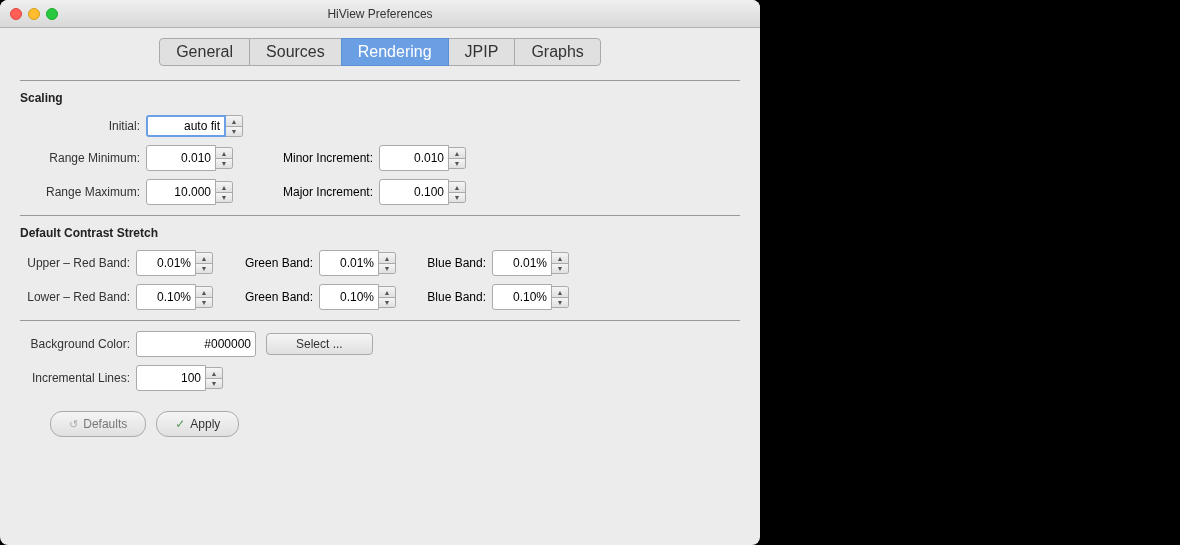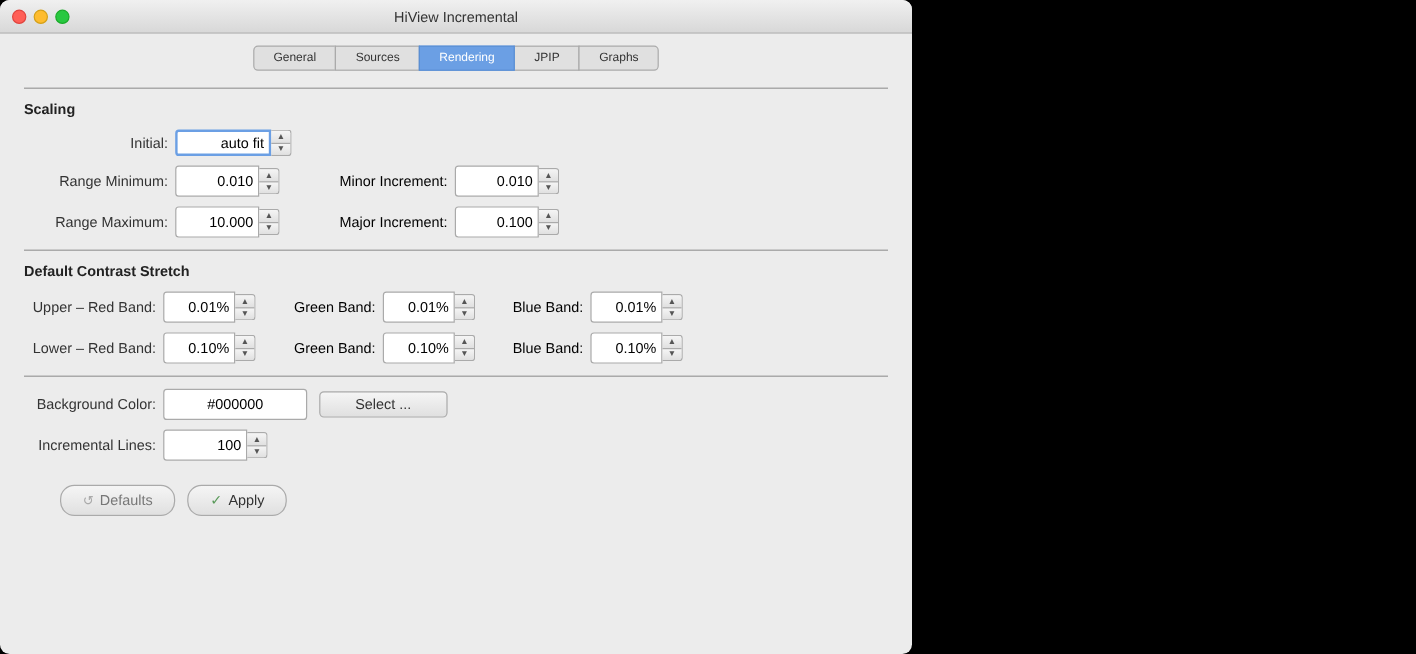--- a/index.html
+++ b/index.html
@@ -52,21 +52,21 @@
       display: flex;
       justify-content: center;
       gap: 0;
       margin-bottom: 14px;
     }
     .tab {
       padding: 4px 16px;
       border: 1px solid #aaa;
       background: #e0e0e0;
       cursor: pointer;
-      font-size: 10px;
+      font-size: 16px;
       color: #333;
       margin: 0 -1px 0 0;
     }
     .tab:first-child { border-radius: 4px 0 0 4px; }
     .tab:last-child { border-radius: 0 4px 4px 0; margin-right: 0; }
     .tab.active {
       background: #6b9fe4;
       border-color: #5a8fd4;
       color: #fff;
       font-weight: 500;
@@ -105,21 +105,21 @@
       background: #fff;
       padding: 12px 4px;
       font-size: 12px;
       text-align: right;
       height: 20px;
       width: 70px;
       border-radius: 3px 0 0 3px;
     }
     .spinner-input.color-input {
       width: 120px;
-      text-align: center;
+      text-align: right;
       border-radius: 3px;
     }
     .spinner-buttons {
       display: flex;
       flex-direction: column;
       border: 1px solid #aaa;
       border-left: none;
       border-radius: 0 3px 3px 0;
       overflow: hidden;
     }
@@ -188,21 +188,21 @@
 <body>
 
 <div class="window">
 
   <div class="title-bar">
     <div class="traffic-lights">
       <div class="tl tl-red"></div>
       <div class="tl tl-yellow"></div>
       <div class="tl tl-green"></div>
     </div>
-    <span class="title-text">HiView Incremental</span>
+    <span class="title-text">HiView Preferences</span>
   </div>
 
   <div class="content">
 
     <div class="tabs-bar">
       <div class="tab">General</div>
       <div class="tab">Sources</div>
       <div class="tab active">Rendering</div>
       <div class="tab">JPIP</div>
       <div class="tab">Graphs</div>

